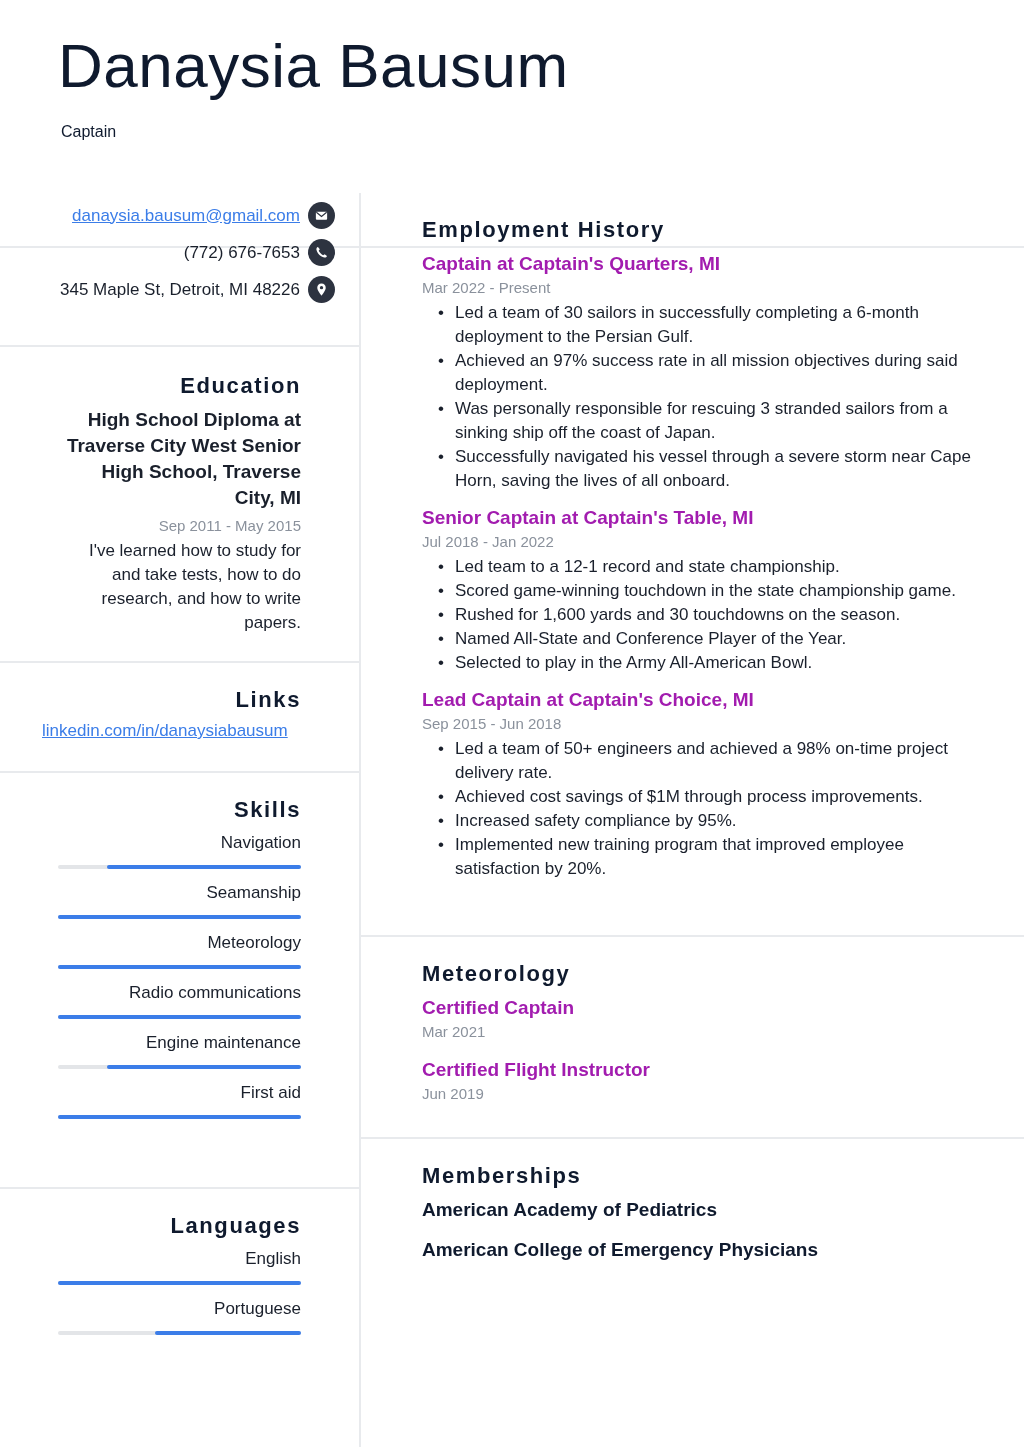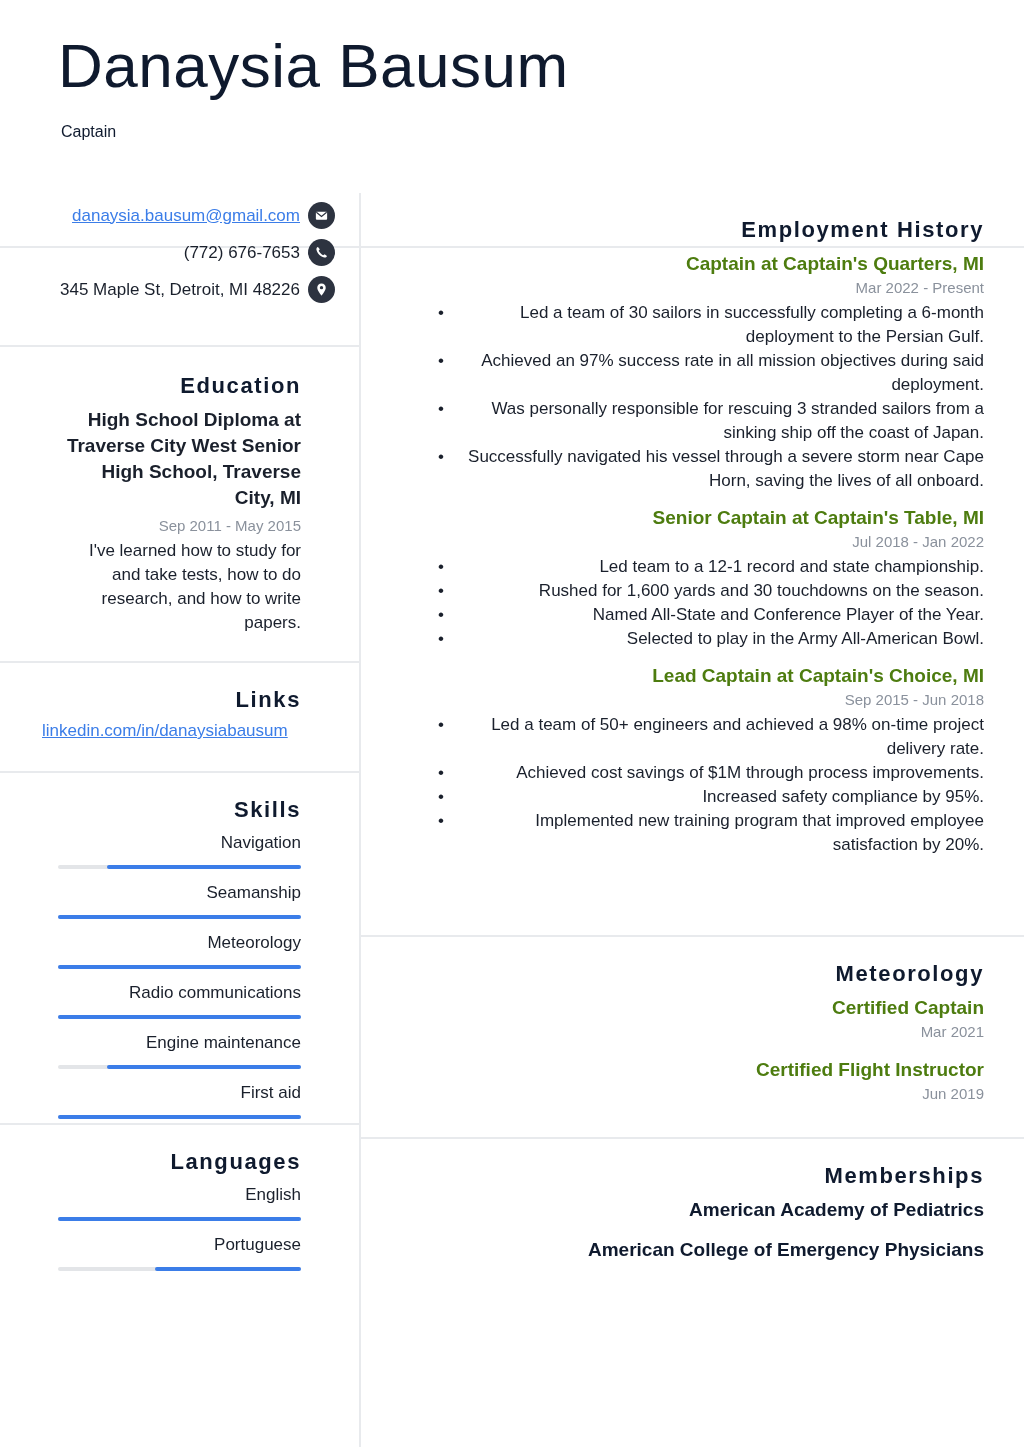--- a/index.html
+++ b/index.html
@@ -25,33 +25,33 @@
 
   .edu { height: 316px; padding-top: 24px; }
   .edu .deg { font-size: 19px; font-weight: 700; line-height: 26px; margin-top: 6px; color: #1a202c; }
   .date { font-size: 15px; color: #8a919c; line-height: 22px; }
   .edu .date { margin-top: 4px; }
   .edu .desc { font-size: 17px; line-height: 24px; color: #1a202c; margin-top: 2px; }
 
   .links { height: 110px; padding-top: 22px; padding-left: 40px; }
   .links a { display: block; text-align: left; font-size: 17px; color: #3b7de8; text-decoration: underline; margin-top: 6px; margin-left: 2px; }
 
-  .skills { height: 352px; padding-top: 22px; }
+  .skills { height: 416px; padding-top: 22px; }
   .skill { margin-top: 6px; }
   .skill .lbl { font-size: 17px; line-height: 24px; color: #1a202c; }
   .bar { position: relative; height: 4px; background: #e3e5e8; border-radius: 2px; margin-top: 10px; }
   .bar .fill { position: absolute; right: 0; top: 0; height: 4px; background: #3b7de8; border-radius: 2px; }
   .skills .skill + .skill { margin-top: 12px; }
 
   .langs { border-bottom: none; padding-top: 22px; }
 
   .right { position: absolute; left: 361px; top: 193px; width: 663px; }
-  .rsec { padding: 22px 40px 0 61px; border-bottom: 2px solid #e8eaed; text-align: right; }
+  .rsec { padding: 22px 32px 0 61px; border-bottom: 2px solid #e8eaed; }
   .job { margin-top: 6px; }
-  .job-title { font-size: 19px; font-weight: 700; line-height: 26px; color: #4d7c0f; }
+  .job-title { font-size: 19px; font-weight: 700; line-height: 26px; color: #a21caf; }
   .job .date { margin-top: 0; }
   ul.bul { list-style: none; margin-left: 16px; margin-top: 2px; }
   ul.bul li { font-size: 17px; line-height: 24px; color: #1a202c; position: relative; padding-left: 17px; }
   ul.bul li::before { content: "•"; position: absolute; left: 0; top: 0; }
 
   .emp { height: 744px; }
   .certs { height: 202px; padding-top: 22px; }
   .cert { margin-top: 6px; }
   .cert + .cert { margin-top: 14px; }
   .mems { border-bottom: none; padding-top: 22px; }
@@ -182,20 +182,21 @@
         <li>Was personally responsible for rescuing 3 stranded sailors from a sinking ship off the coast of Japan.</li>
         <li>Successfully navigated his vessel through a severe storm near Cape Horn, saving the lives of all onboard.</li>
       </ul>
     </div>
 
     <div class="job" style="margin-top:12px">
       <div class="job-title">Senior Captain at Captain's Table, MI</div>
       <div class="date">Jul 2018 - Jan 2022</div>
       <ul class="bul">
         <li>Led team to a 12-1 record and state championship.</li>
+        <li>Scored game-winning touchdown in the state championship game.</li>
         <li>Rushed for 1,600 yards and 30 touchdowns on the season.</li>
         <li>Named All-State and Conference Player of the Year.</li>
         <li>Selected to play in the Army All-American Bowl.</li>
       </ul>
     </div>
 
     <div class="job" style="margin-top:12px">
       <div class="job-title">Lead Captain at Captain's Choice, MI</div>
       <div class="date">Sep 2015 - Jun 2018</div>
       <ul class="bul">

